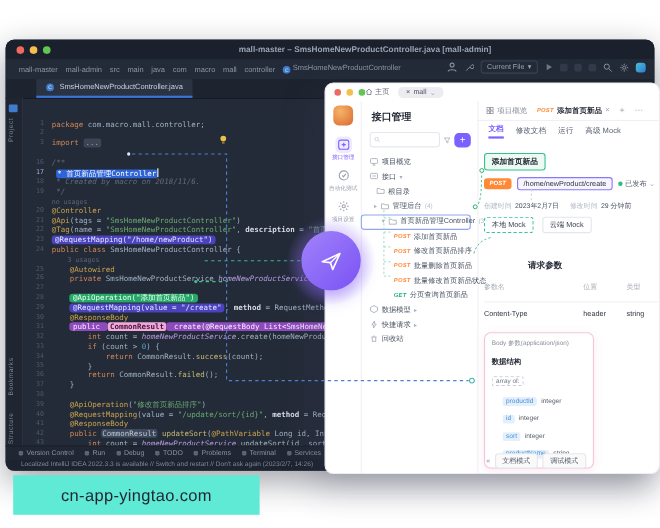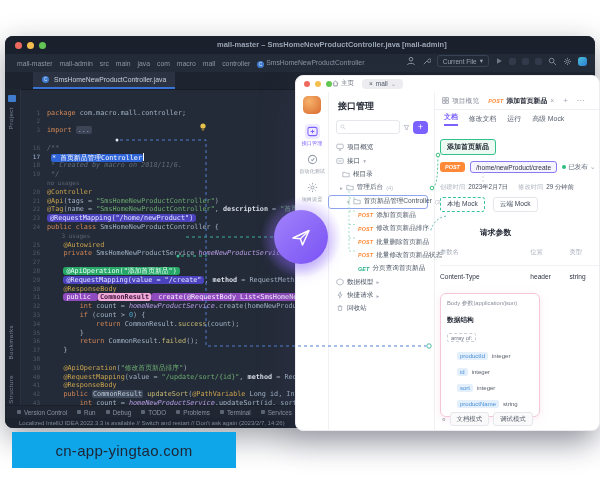--- a/index.html
+++ b/index.html
@@ -102,21 +102,21 @@
             padding:1.5px 5px;}
   .pub{display:flex;align-items:center;gap:2px;font-size:6.6px;color:#596273;}
   .pub b{width:4px;height:4px;border-radius:50%;background:#2dbd7f;display:block;}
   .pub .caret{color:#a0a6b3;}
   .meta-row{display:flex;gap:10px;margin-top:10px;font-size:6.3px;color:#4a5261;}
   .meta-row .lbl{color:#b3b9c4;margin-right:3px;}
   .h-mock{margin-top:13px;font-size:7.8px;font-weight:bold;color:#1f2430;}
   .mock-chips{display:flex;gap:8px;margin-top:5px;}
   .chip-dash{border:1px dashed #35c3a0;border-radius:3px;font-size:6.6px;color:#3c4454;padding:2px 6px;background:#fff;}
   .chip-line{border:1px solid #e4e6eb;border-radius:3px;font-size:6.6px;color:#3c4454;padding:2px 6px;background:#fff;}
-  .h-params{margin-top:15px;font-size:7.8px;font-weight:bold;color:#1f2430;padding-left:40px;}
+  .h-params{margin-top:24px;font-size:7.8px;font-weight:bold;color:#1f2430;padding-left:40px;}
   .pt-head{display:flex;margin-top:10px;font-size:6.3px;color:#a7adb8;}
   .pt-row{display:flex;margin-top:8px;font-size:6.6px;color:#2f3542;border-top:1px solid #f0f1f5;padding-top:7px;}
   .pc1{width:92px;} .pc2{width:40px;} .pc3{width:30px;}
   .body-box{position:relative;margin-top:13px;width:100px;border:1px solid #f3c6da;border-radius:6px;
             background:#fff;box-shadow:0 2px 8px rgba(240,170,200,.25);padding:5px 6px 8px 6px;box-sizing:border-box;}
   .bb-label{font-size:5.8px;color:#8a8f9b;}
   .bb-struct{font-size:6.7px;font-weight:bold;color:#1f2430;margin-top:8px;}
   .bb-array{display:inline-block;border:1px dashed #c9ced8;border-radius:2px;font-size:5.8px;color:#6b7280;
             padding:0.5px 3px;margin-top:8px;}
   .bb-field{display:flex;align-items:center;gap:4px;margin-top:8px;margin-left:10px;}
@@ -125,21 +125,21 @@
   .af-footer{position:absolute;left:8px;bottom:4px;display:flex;gap:4px;align-items:center;font-size:6.4px;color:#8a8f9b;}
   .pill{border:1px solid #e5e7ec;background:#fafafb;border-radius:3px;padding:1.5px 6px;color:#555c68;}
   
   .conn{position:absolute;left:0;top:0;z-index:2;pointer-events:none;}
   .conn.over{z-index:4;}
   .halo{position:absolute;left:261px;top:197px;width:80px;height:80px;border-radius:50%;z-index:5;
         background:radial-gradient(circle,rgba(158,127,250,.45) 0%,rgba(158,127,250,.18) 55%,rgba(158,127,250,0) 72%);}
   .orb{position:absolute;left:274px;top:210px;width:54px;height:54px;border-radius:50%;z-index:5;
        background:linear-gradient(135deg,#a183fb,#7a52f4);box-shadow:0 6px 16px rgba(122,82,244,.45);
        display:flex;align-items:center;justify-content:center;}
-  .wm{position:absolute;left:12px;top:432px;width:224px;height:36px;background:#0ea5e9;z-index:6;
+  .wm{position:absolute;left:12px;top:432px;width:224px;height:36px;background:#5eead4;z-index:6;
       display:flex;align-items:center;justify-content:center;font-size:15px;color:#1e2433;letter-spacing:.3px;}
 </style>
 </head>
 <body>
 
 <div id="canvas">
 
   <div class="ide">
     <div class="ide-titlebar">
       <div class="lights">

